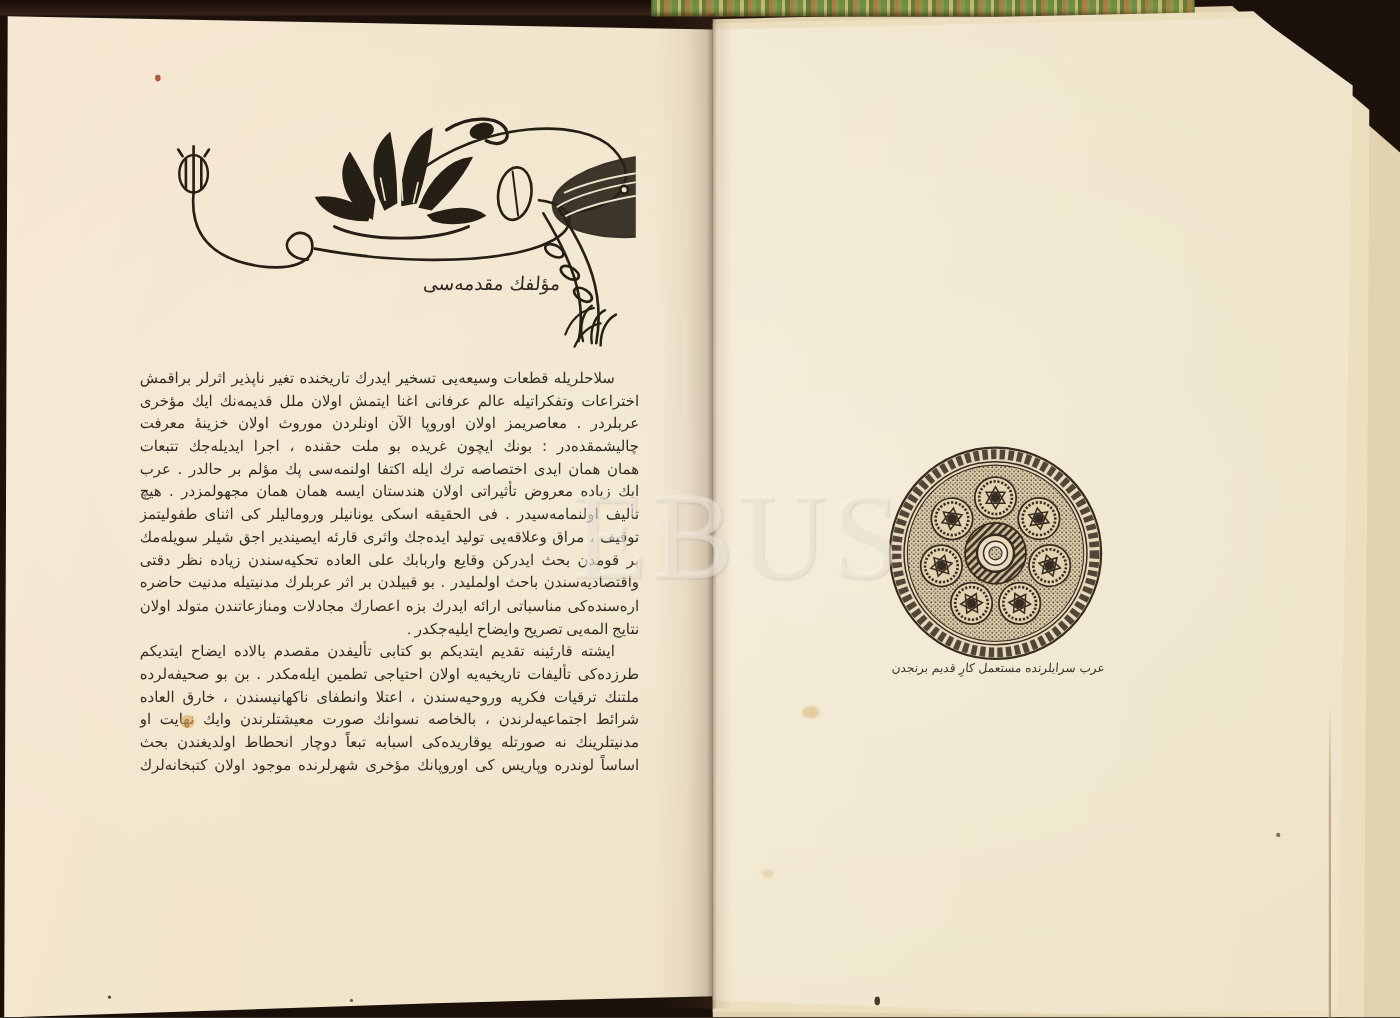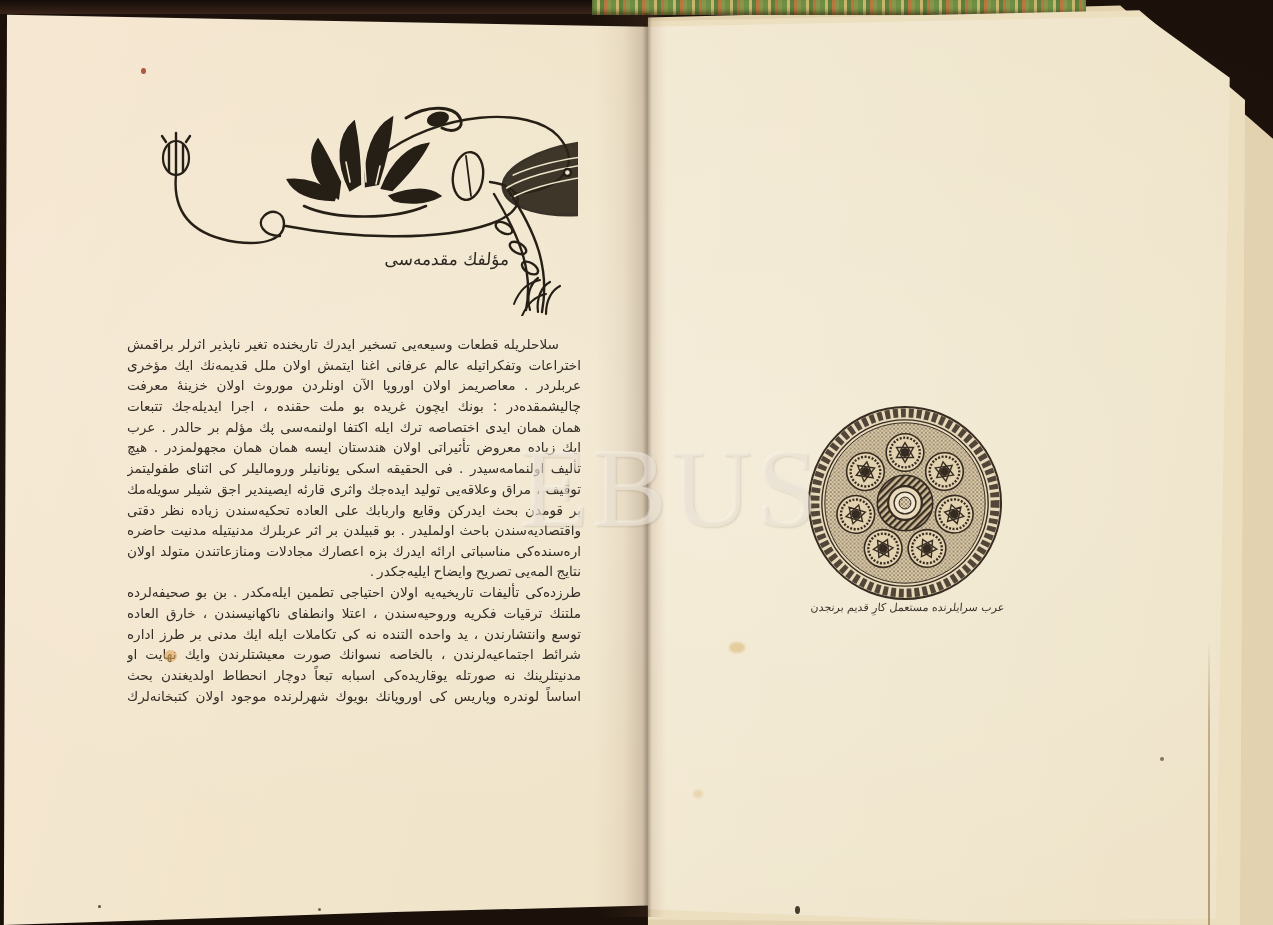--- a/index.html
+++ b/index.html
@@ -143,26 +143,26 @@
     <div class="line">عربلردر . معاصريمز اولان اوروپا الآن اونلردن موروث اولان خزينهٔ معرفت سايه‌سنده</div>
     <div class="line">چاليشمقده‌در : بونك ايچون غريده بو ملت حقنده ، اجرا ايديله‌جك تتبعات تاريخيه‌نك</div>
     <div class="line">همان همان ايدى اختصاصه ترك ايله اكتفا اولنمه‌سى پك مؤلم بر حالدر . عرب مدنيتنك</div>
     <div class="line">ايك زياده معروض تأثيراتى اولان هندستان ايسه همان همان مجهولمزدر . هيچ شبهه</div>
     <div class="line">تأليف اولنمامه‌سيدر . فى الحقيقه اسكى يونانيلر وروماليلر كى اثناى طفوليتمز اوليان</div>
     <div class="line">توقيف ، مراق وعلاقه‌يى توليد ايده‌جك واثرى قارئه ايصيندير اجق شيلر سويله‌مك</div>
     <div class="line">بر قومدن بحث ايدركن وقايع واربابك على العاده تحكيه‌سندن زياده نظر دقتى</div>
     <div class="line">واقتصاديه‌سندن باحث اولمليدر . بو قبيلدن بر اثر عربلرك مدنيتيله مدنيت حاضره</div>
     <div class="line">اره‌سنده‌كى مناسباتى ارائه ايدرك بزه اعصارك مجادلات ومنازعاتندن متولد اولان</div>
     <div class="line end">نتايج المه‌يى تصريح وايضاح ايليه‌جكدر .</div>
+    <div class="line first">ايشته قارئينه تقديم ايتديكم بو كتابى تأليفدن مقصدم بالاده ايضاح ايتديكم</div>
     <div class="line">طرزده‌كى تأليفات تاريخيه‌يه اولان احتياجى تطمين ايله‌مكدر . بن بو صحيفه‌لرده عرب</div>
     <div class="line">ملتنك ترقيات فكريه وروحيه‌سندن ، اعتلا وانطفاى ناكهانيسندن ، خارق العاده</div>
-    <div class="line">توسع وانتشارندن ، يد واحده التنده نه كى تكاملات ايله ايك مدنى بر طرز اداره</div>
     <div class="line">شرائط اجتماعيه‌لرندن ، بالخاصه نسوانك صورت معيشتلرندن وايك نهايت او محيرالعقول</div>
     <div class="line">مدنيتلرينك نه صورتله يوقاريده‌كى اسبابه تبعاً دوچار انحطاط اولديغندن بحث ايتمك ايستيورم .</div>
-    <div class="line">اساساً لوندره وپاريس كى اوروپانك بويوك شهرلرنده موجود اولان كتبخانه‌لرك</div>
+    <div class="line">اساساً لوندره وپاريس كى اوروپانك مؤخرى شهرلرنده موجود اولان كتبخانه‌لرك</div>
   </div>
 
   <div class="page right-page"></div>
   <div class="right-crease"></div>
 
   <svg class="plate" viewBox="0 0 200 200">
     <defs>
       <pattern id="speck" width="4" height="4" patternUnits="userSpaceOnUse">
         <rect width="4" height="4" fill="#ddcdab"></rect>
         <circle cx="1" cy="1" r=".8" fill="#463a2c"></circle>

